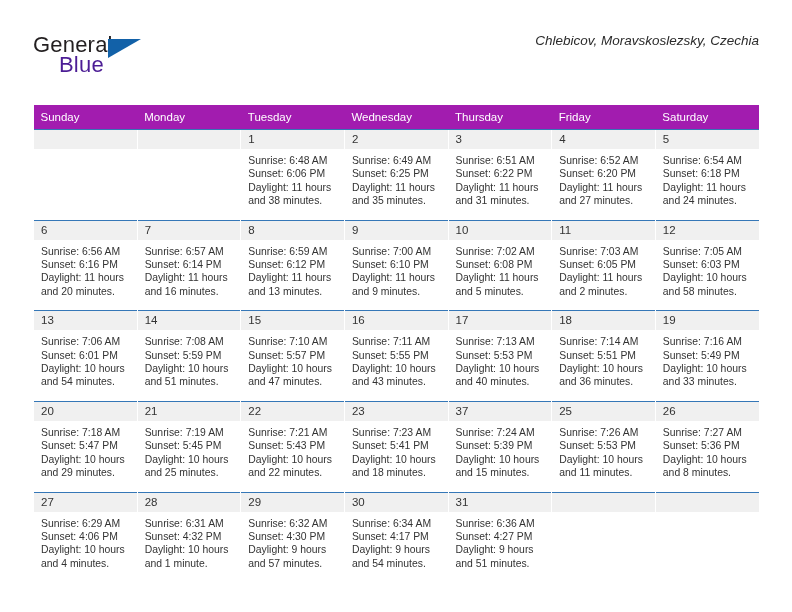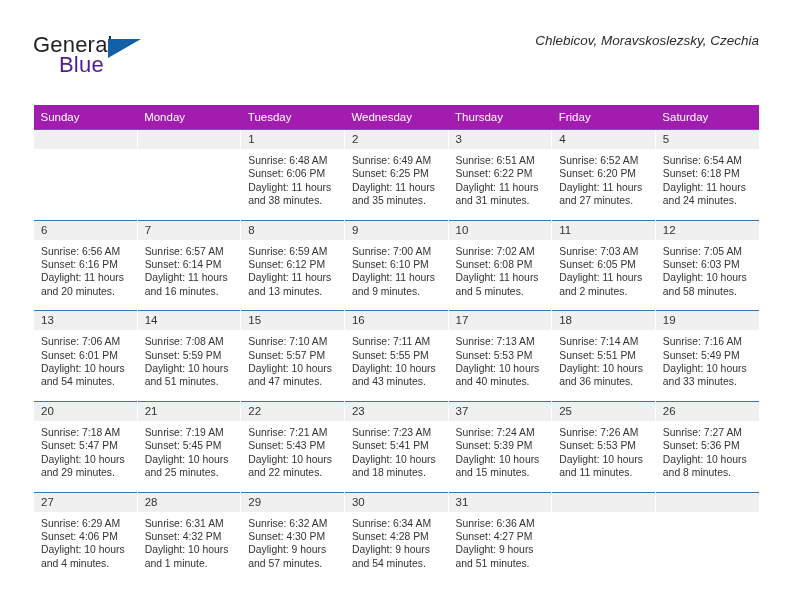--- a/index.html
+++ b/index.html
@@ -443,21 +443,21 @@
               <div>Sunrise: 6:32 AM</div>
               <div>Sunset: 4:30 PM</div>
               <div>Daylight: 9 hours</div>
               <div>and 57 minutes.</div>
             </div>
           </td>
           <td>
             <div class="daynum">30</div>
             <div class="details">
               <div>Sunrise: 6:34 AM</div>
-              <div>Sunset: 4:28 PM</div>
+              <div>Sunset: 4:17 PM</div>
               <div>Daylight: 9 hours</div>
               <div>and 54 minutes.</div>
             </div>
           </td>
           <td>
             <div class="daynum">31</div>
             <div class="details">
               <div>Sunrise: 6:36 AM</div>
               <div>Sunset: 4:27 PM</div>
               <div>Daylight: 9 hours</div>

